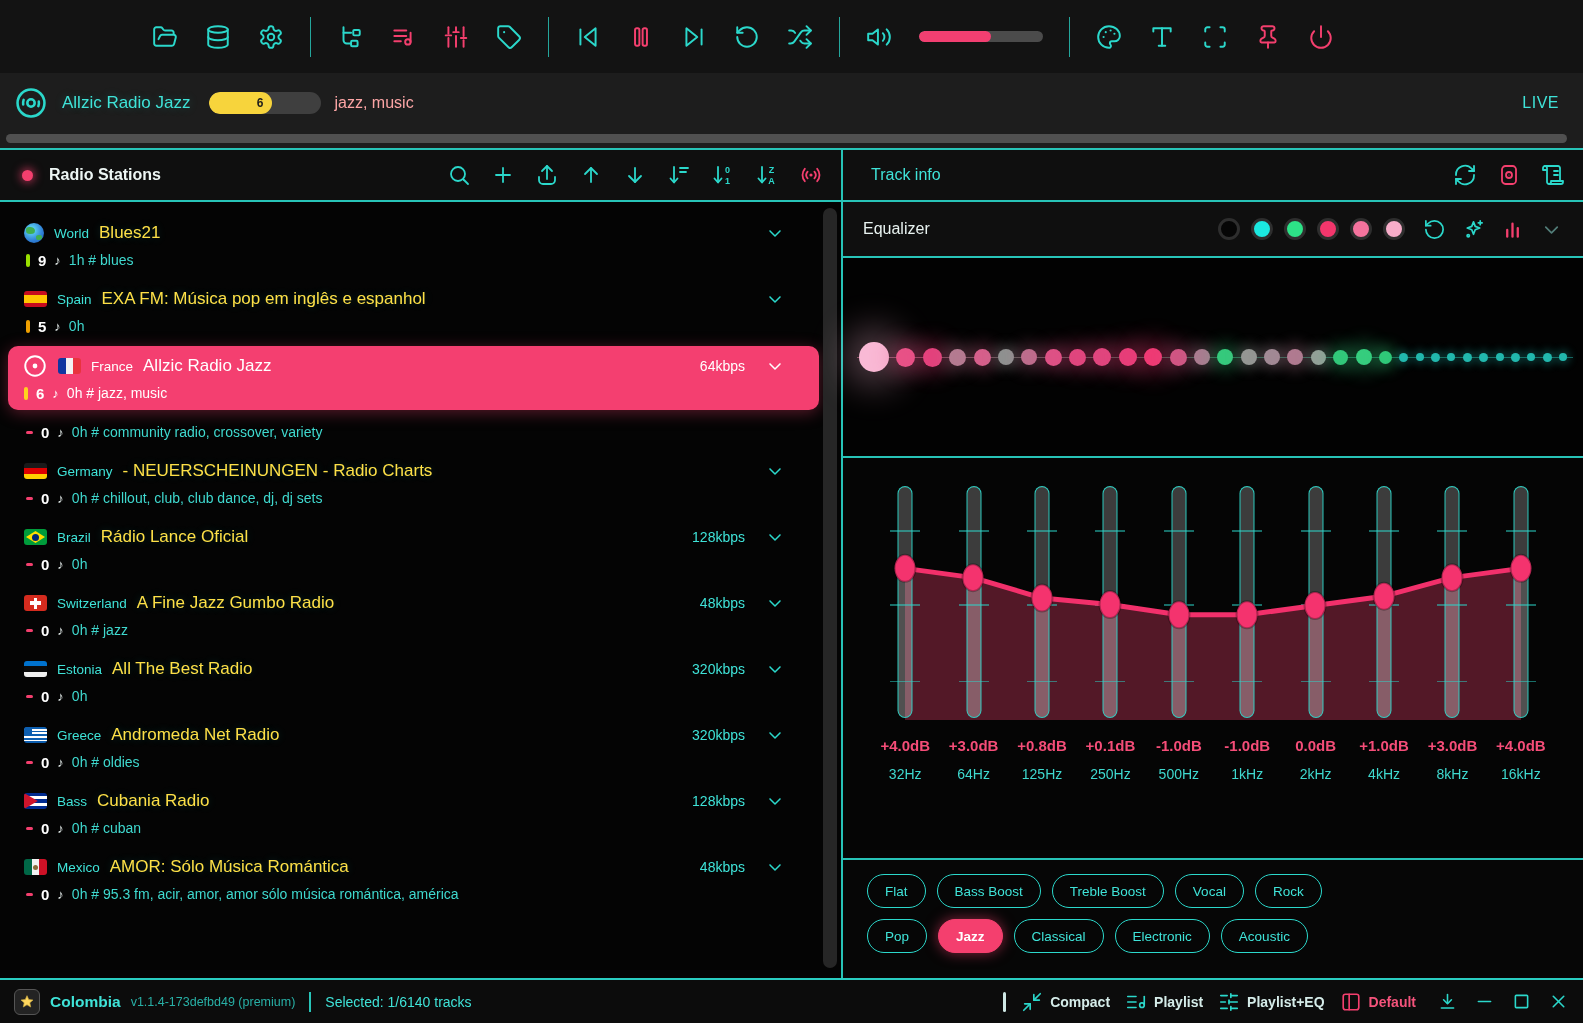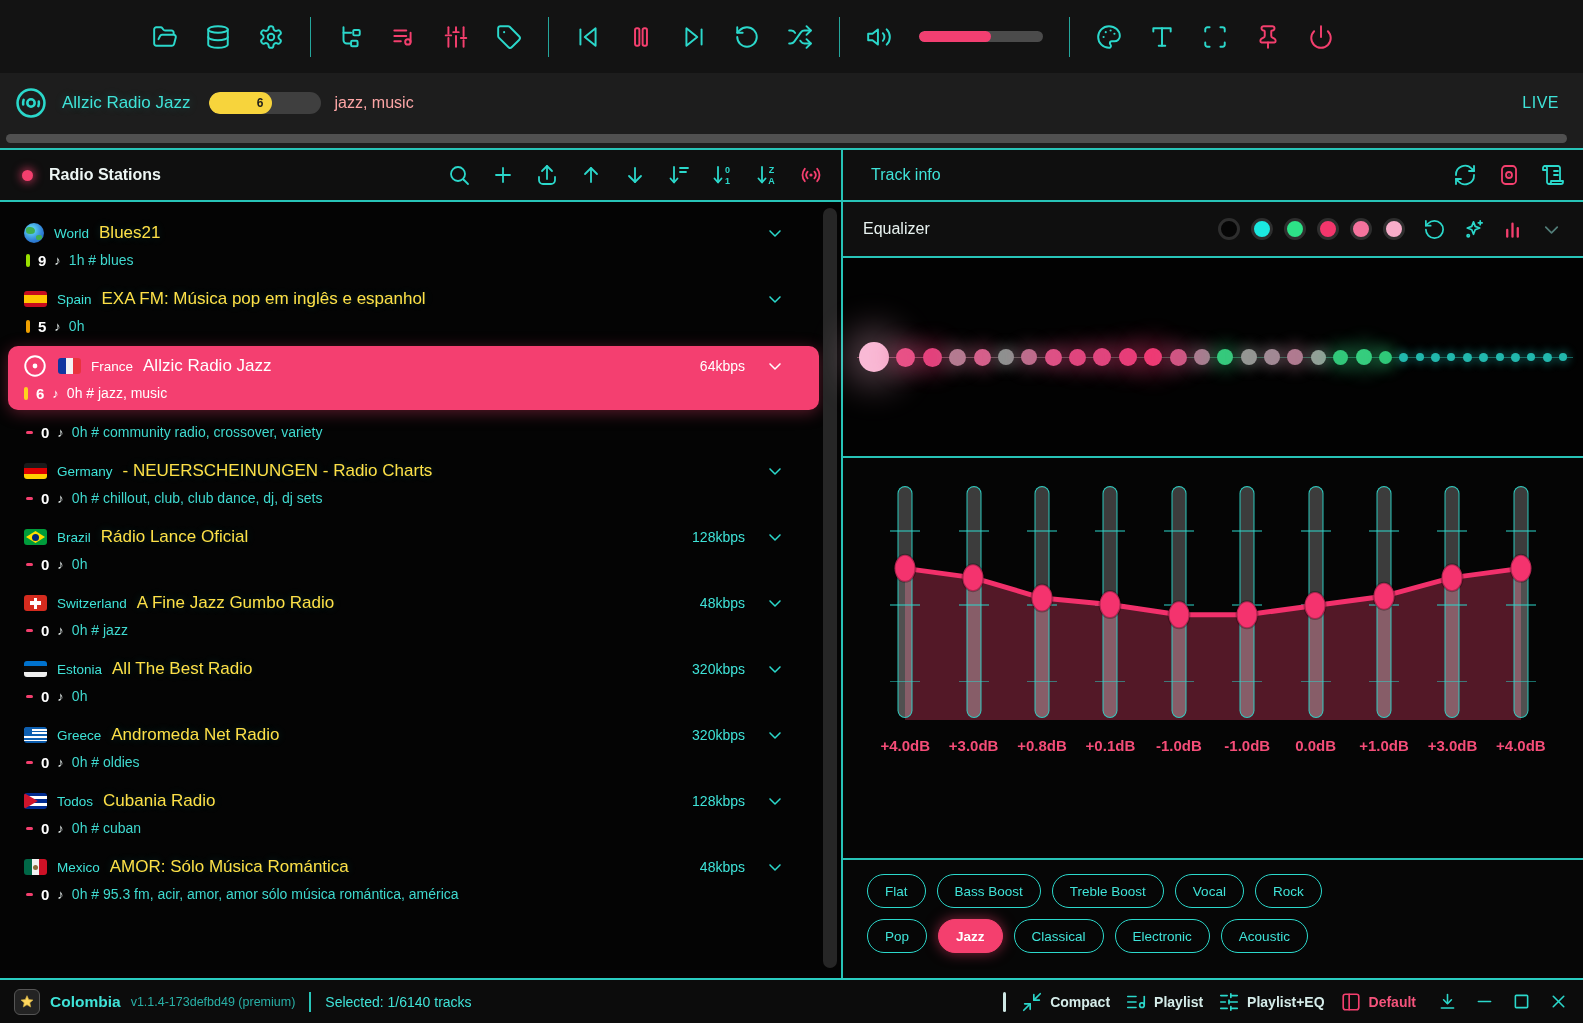--- a/index.html
+++ b/index.html
@@ -587,21 +587,21 @@
             <div class="st-sub">
               <span class="st-marker-dash"></span>
               <span class="st-count">0</span>
               <span class="st-note">♪</span>
               <span class="st-meta">0h # oldies</span>
             </div>
           </div>
           <div class="station">
             <div class="st-title">
               <span class="flag flag-cu"></span>
-              <span class="st-country">Todos</span>
+              <span class="st-country">Bass</span>
               <span class="st-name">Cubania Radio</span>
               <span class="st-spacer"></span>
               <span class="st-bitrate">128kbps</span>
               <span class="icon teal st-chevron">
                 <svg viewBox="0 0 24 24" fill="none" stroke="currentColor" stroke-width="1.8" stroke-linecap="round" stroke-linejoin="round">
                   <path d="m6 9.5 6 6 6-6"></path>
                 </svg>
               </span>
             </div>
             <div class="st-sub">
@@ -826,20 +826,32 @@
             <span>+3.0dB</span>
             <span>+0.8dB</span>
             <span>+0.1dB</span>
             <span>-1.0dB</span>
             <span>-1.0dB</span>
             <span>0.0dB</span>
             <span>+1.0dB</span>
             <span>+3.0dB</span>
             <span>+4.0dB</span>
           </div>
+        <div class="eq-labels-freq" id="eq-freq">
+            <span>32Hz</span>
+            <span>64Hz</span>
+            <span>125Hz</span>
+            <span>250Hz</span>
+            <span>500Hz</span>
+            <span>1kHz</span>
+            <span>2kHz</span>
+            <span>4kHz</span>
+            <span>8kHz</span>
+            <span>16kHz</span>
+          </div>
       </div>
 
       <div class="presets" id="presets">
           <div class="preset-row">
             <button class="preset-btn">Flat</button>
             <button class="preset-btn">Bass Boost</button>
             <button class="preset-btn">Treble Boost</button>
             <button class="preset-btn">Vocal</button>
             <button class="preset-btn">Rock</button>
           </div>

